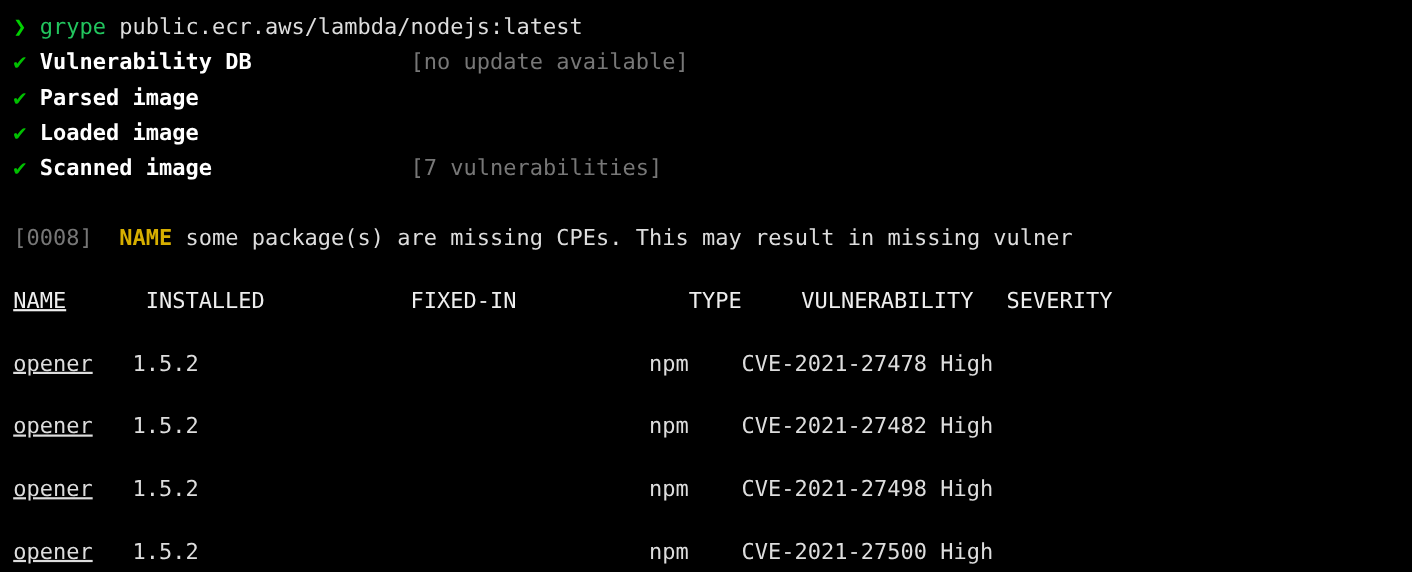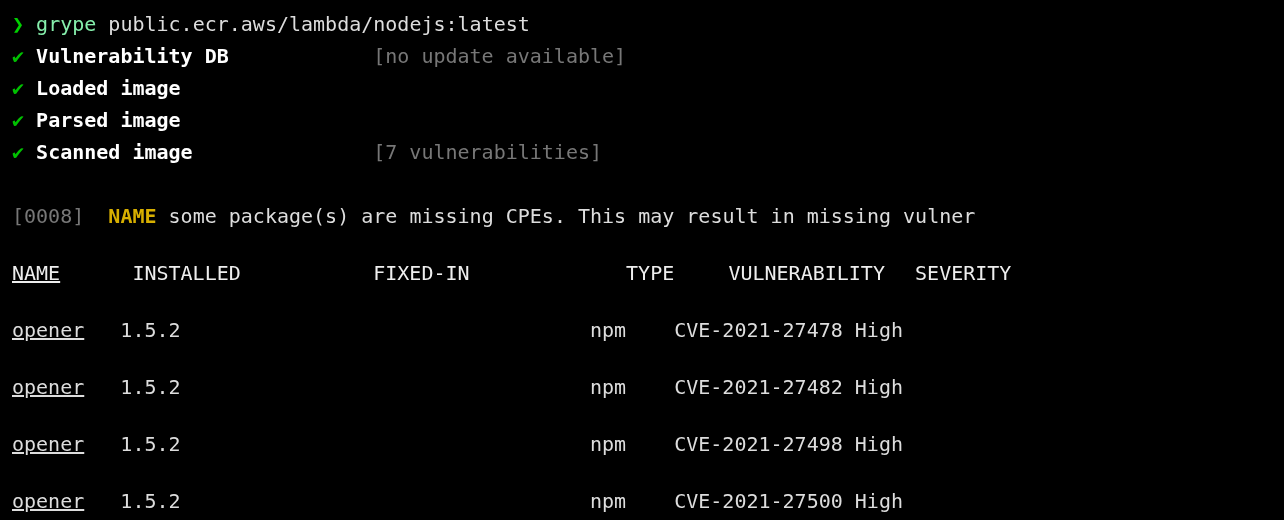--- a/index.html
+++ b/index.html
@@ -11,21 +11,21 @@
     font-size: 20px;
     line-height: 1.6;
     white-space: nowrap;
     overflow: hidden;
     width: 1284px;
     height: 520px;
     box-sizing: border-box;
   }
   .line { display: block; }
   .prompt-caret { color: #00d000; font-weight: bold; }
-  .cmd { color: #86efac; }
+  .cmd { color: #22c55e; }
   .arg { color: #dddddd; }
   .check { color: #00c000; }
   .step-label { color: #ffffff; font-weight: bold; }
   .dim { color: #777777; }
   .warn { color: #d7af00; font-weight: bold; }
   .hdr { color: #eeeeee; }
   .cell { color: #dddddd; }
   
   .c-name  { display:inline-block; width: 9ch; text-decoration: underline; }
   .c-inst  { display:inline-block; width: 19ch; }
@@ -39,22 +39,22 @@
 <body>
 
 <span class="line">
   <span class="prompt-caret">❯</span>
   <span class="cmd">grype</span>
   <span class="arg">public.ecr.aws/lambda/nodejs:latest</span>
 </span>
 
 <div id="steps">
     <span class="line"><span class="stepcol"> <span class="check">✔</span> <span class="step-label">Vulnerability DB</span></span><span class="dim">[no update available]</span></span>
+    <span class="line"><span class="stepcol"> <span class="check">✔</span> <span class="step-label">Parsed image</span></span><span class="dim"></span></span>
     <span class="line"><span class="stepcol"> <span class="check">✔</span> <span class="step-label">Loaded image</span></span><span class="dim"></span></span>
-    <span class="line"><span class="stepcol"> <span class="check">✔</span> <span class="step-label">Parsed image</span></span><span class="dim"></span></span>
     <span class="line"><span class="stepcol"> <span class="check">✔</span> <span class="step-label">Scanned image</span></span><span class="dim">[7 vulnerabilities]</span></span>
   </div>
 
 <div class="line">&nbsp;</div>
 
 <span class="line">
   <span class="dim">[0008]</span>&nbsp;&nbsp;<span class="warn">NAME</span>
   <span class="cell">some package(s) are missing CPEs. This may result in missing vulner</span>
 </span>
 

